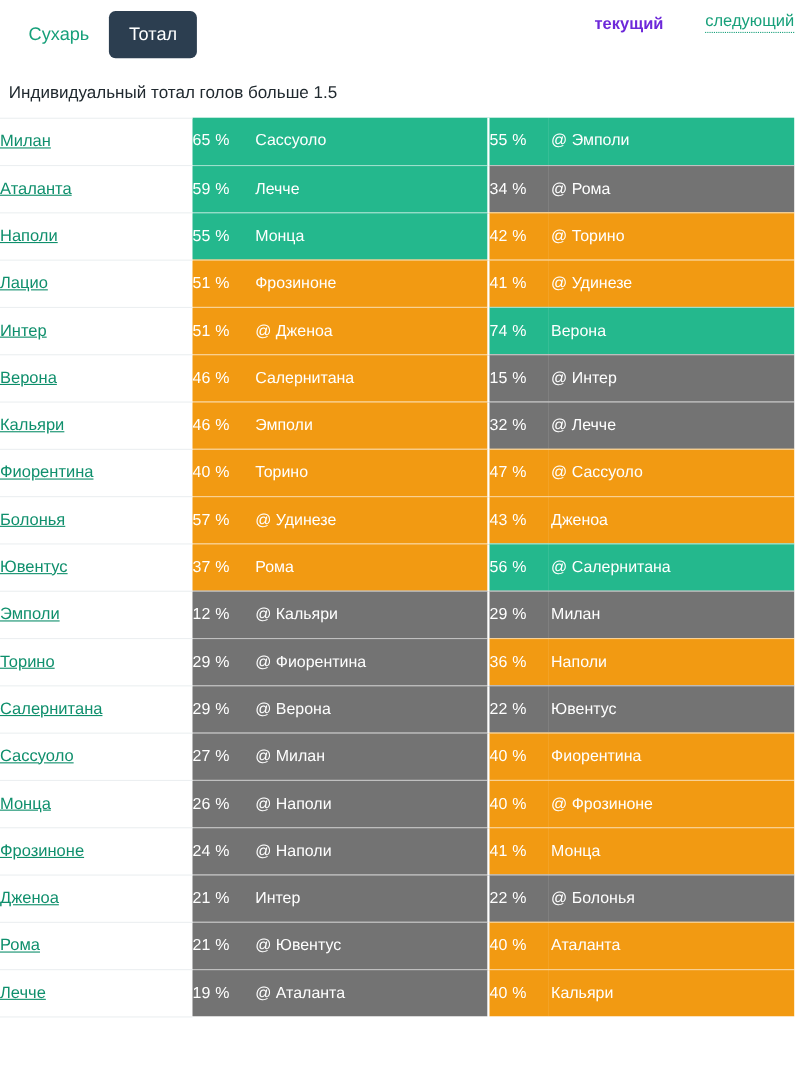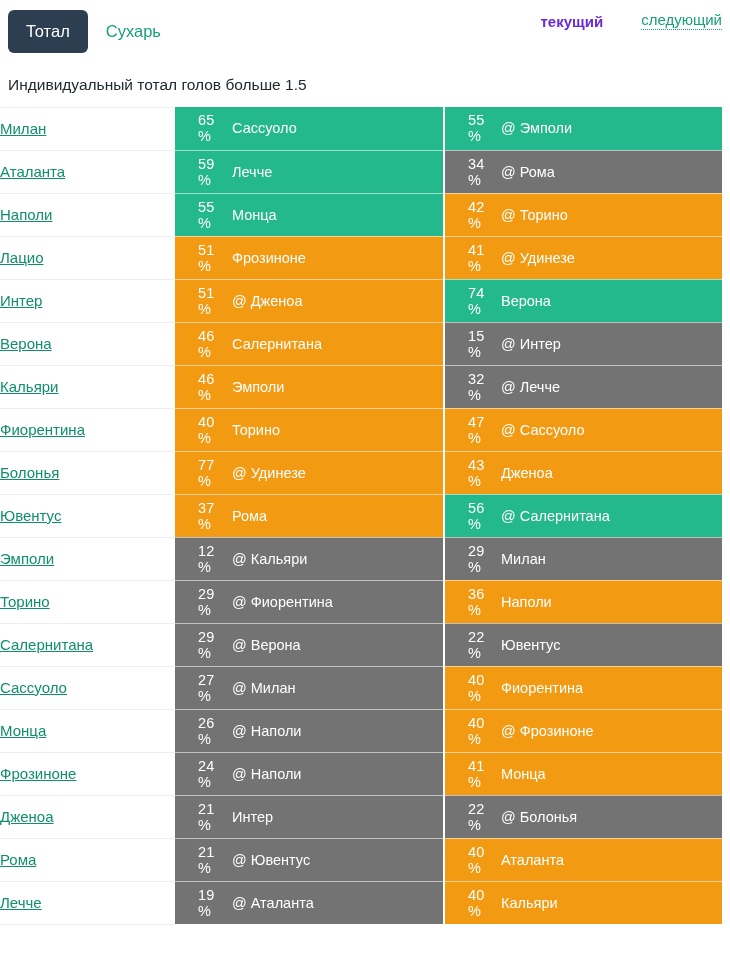--- a/index.html
+++ b/index.html
@@ -115,40 +115,40 @@
     cursor: pointer;
   }
 
   .cell {
     color: #ffffff;
     font-size: 14.5px;
     border-bottom: 1px solid rgba(255,255,255,0.55);
   }
   .cell.pct {
     text-align: left;
-    padding-left: 23px;
+    padding-left: 0;
     letter-spacing: 0.2px;
   }
   .cell.opp {
     text-align: left;
     padding-left: 2px;
   }
   .cell.sep-left { border-left: 2px solid #ffffff; }
 
   .g { background: #24b88d; }
   .o { background: #f29a12; }
   .r { background: #737373; }
 </style>
 </head>
 <body>
 
 <div class="topbar">
   <div class="tabs">
+    <button class="tab">Сухарь</button>
     <button class="tab active">Тотал</button>
-    <button class="tab">Сухарь</button>
   </div>
   <div class="modeswitch">
     <span class="mode current">текущий</span>
     <span class="mode next">следующий</span>
   </div>
 </div>
 
 <div class="caption">Индивидуальный тотал голов больше 1.5</div>
 
 <table class="table">
@@ -211,21 +211,21 @@
       </tr>
       <tr>
         <td class="teamcell"><span class="teamlink">Фиорентина</span></td>
         <td class="cell pct o">40 %</td>
         <td class="cell opp o">Торино</td>
         <td class="cell pct o sep-left">47 %</td>
         <td class="cell opp o">@ Сассуоло</td>
       </tr>
       <tr>
         <td class="teamcell"><span class="teamlink">Болонья</span></td>
-        <td class="cell pct o">77 %</td>
+        <td class="cell pct o">57 %</td>
         <td class="cell opp o">@ Удинезе</td>
         <td class="cell pct o sep-left">43 %</td>
         <td class="cell opp o">Дженоа</td>
       </tr>
       <tr>
         <td class="teamcell"><span class="teamlink">Ювентус</span></td>
         <td class="cell pct o">37 %</td>
         <td class="cell opp o">Рома</td>
         <td class="cell pct g sep-left">56 %</td>
         <td class="cell opp g">@ Салернитана</td>

